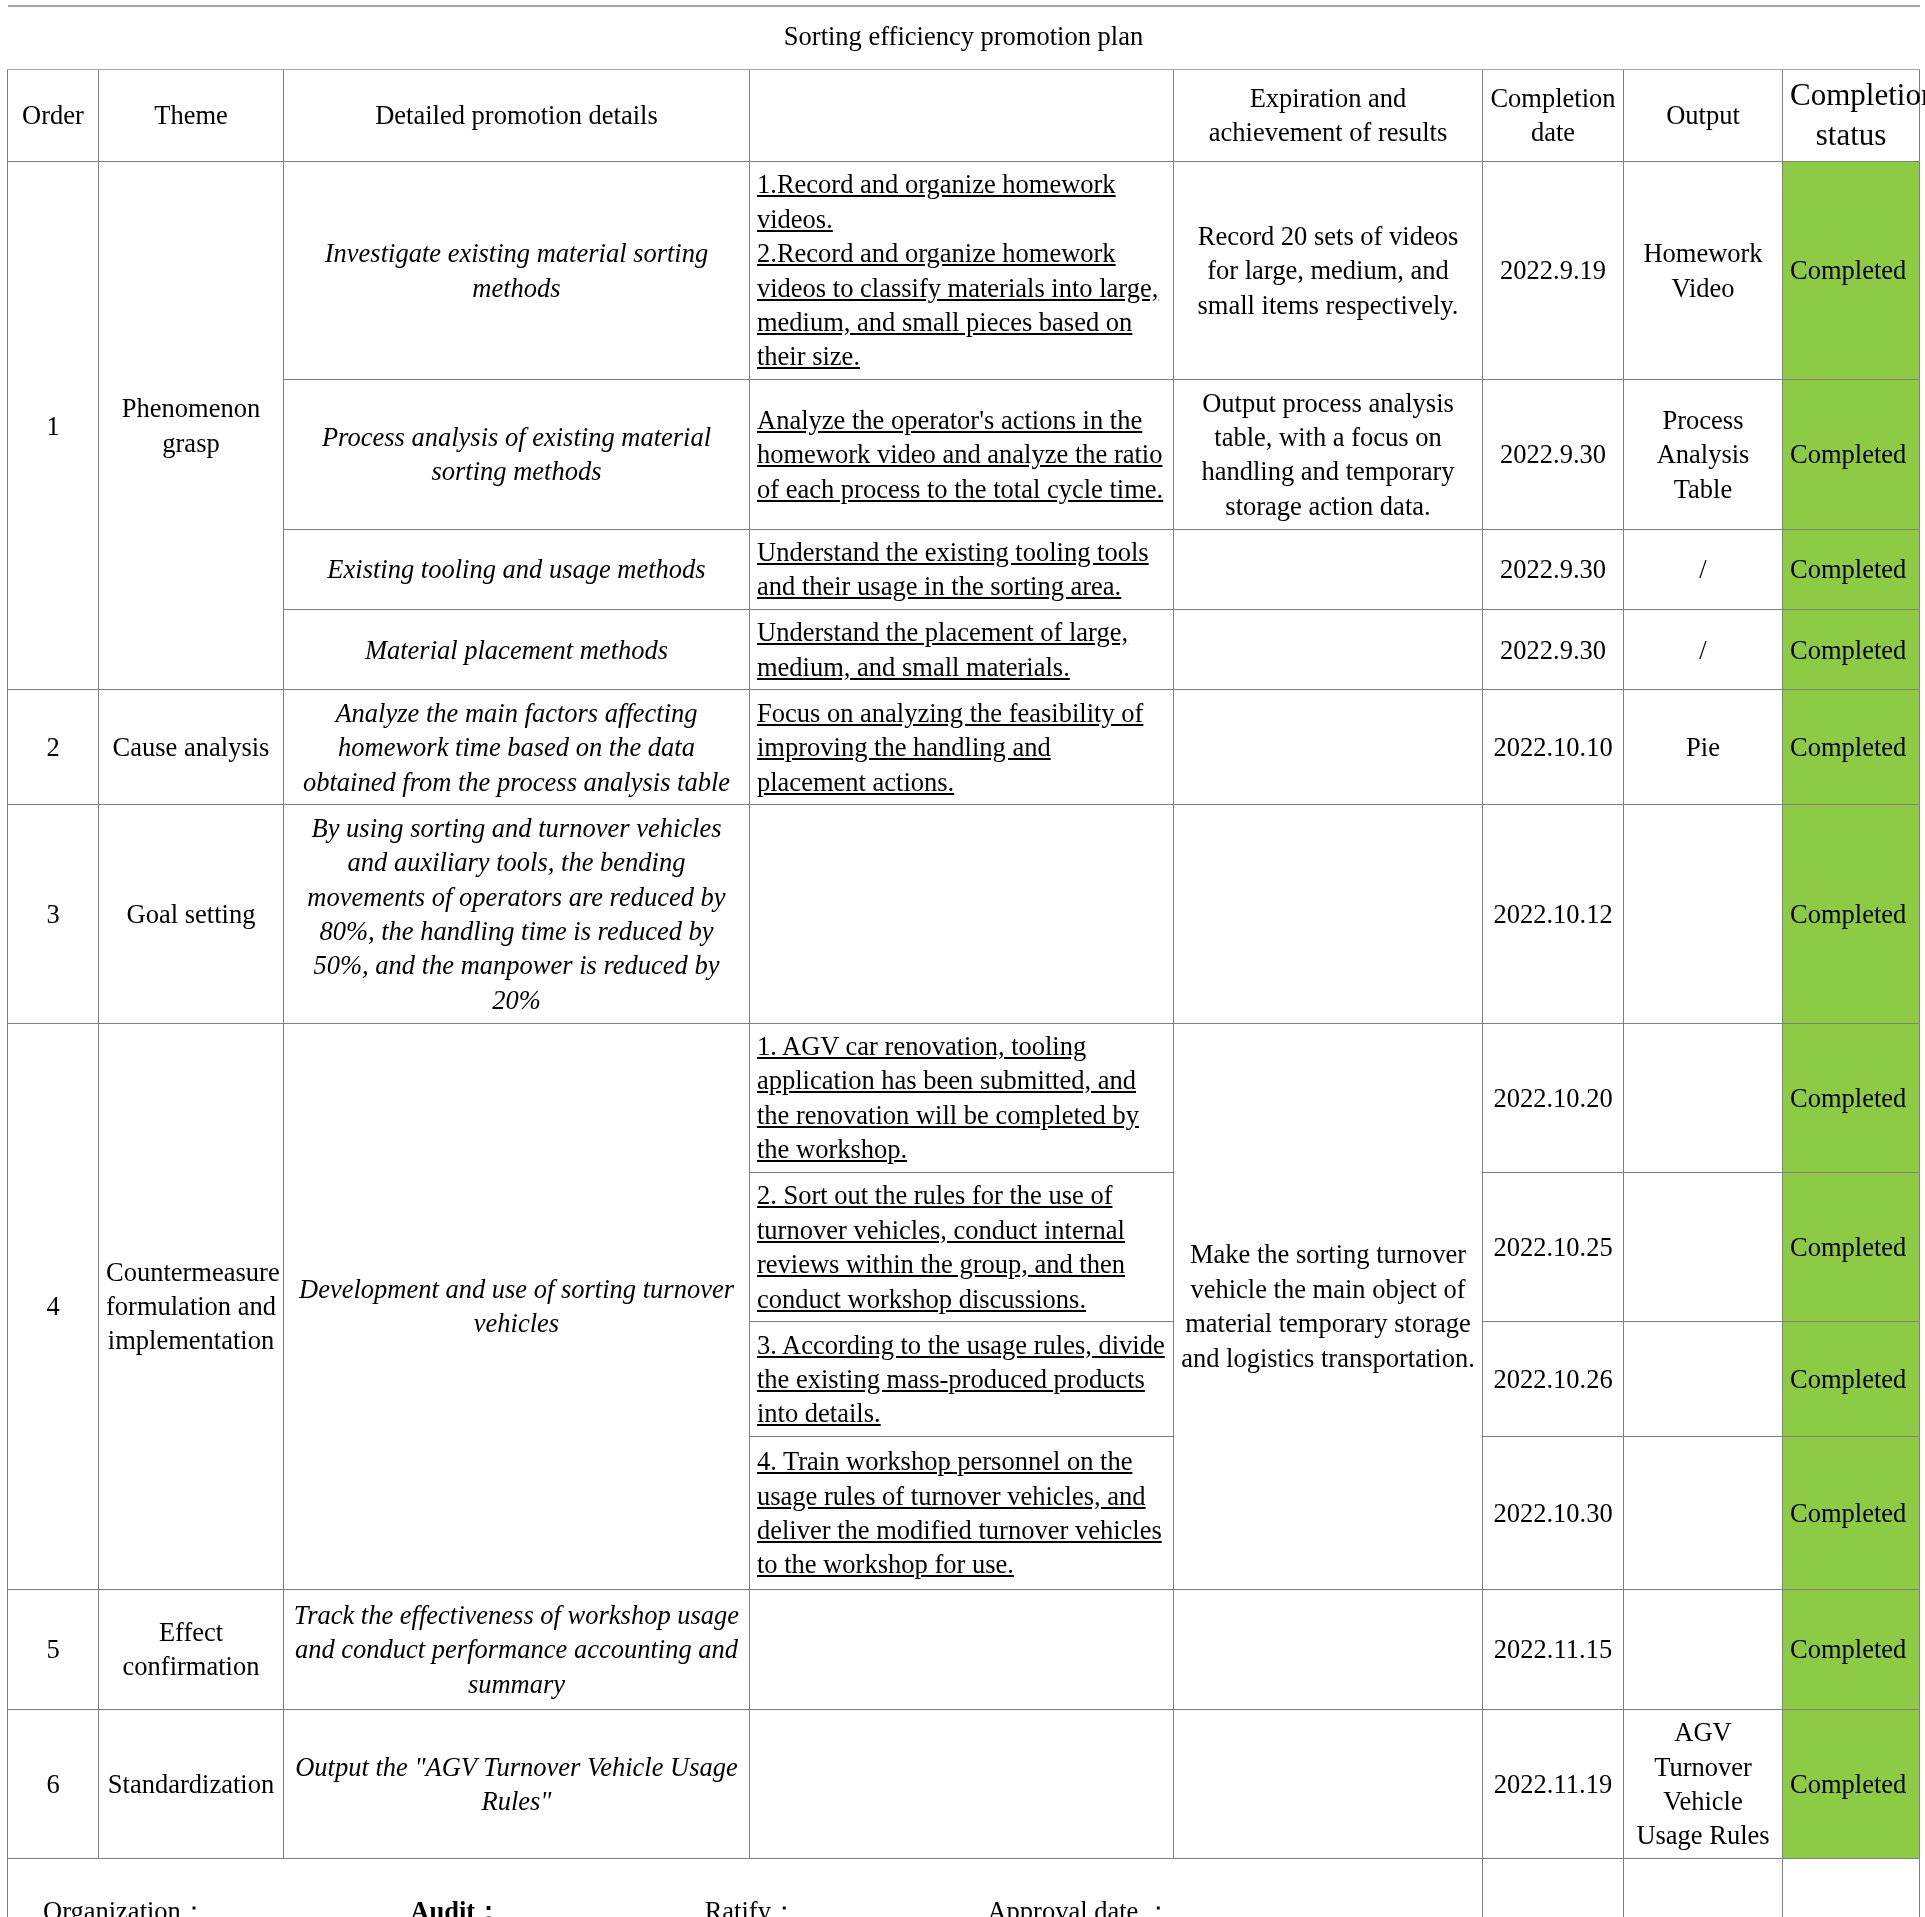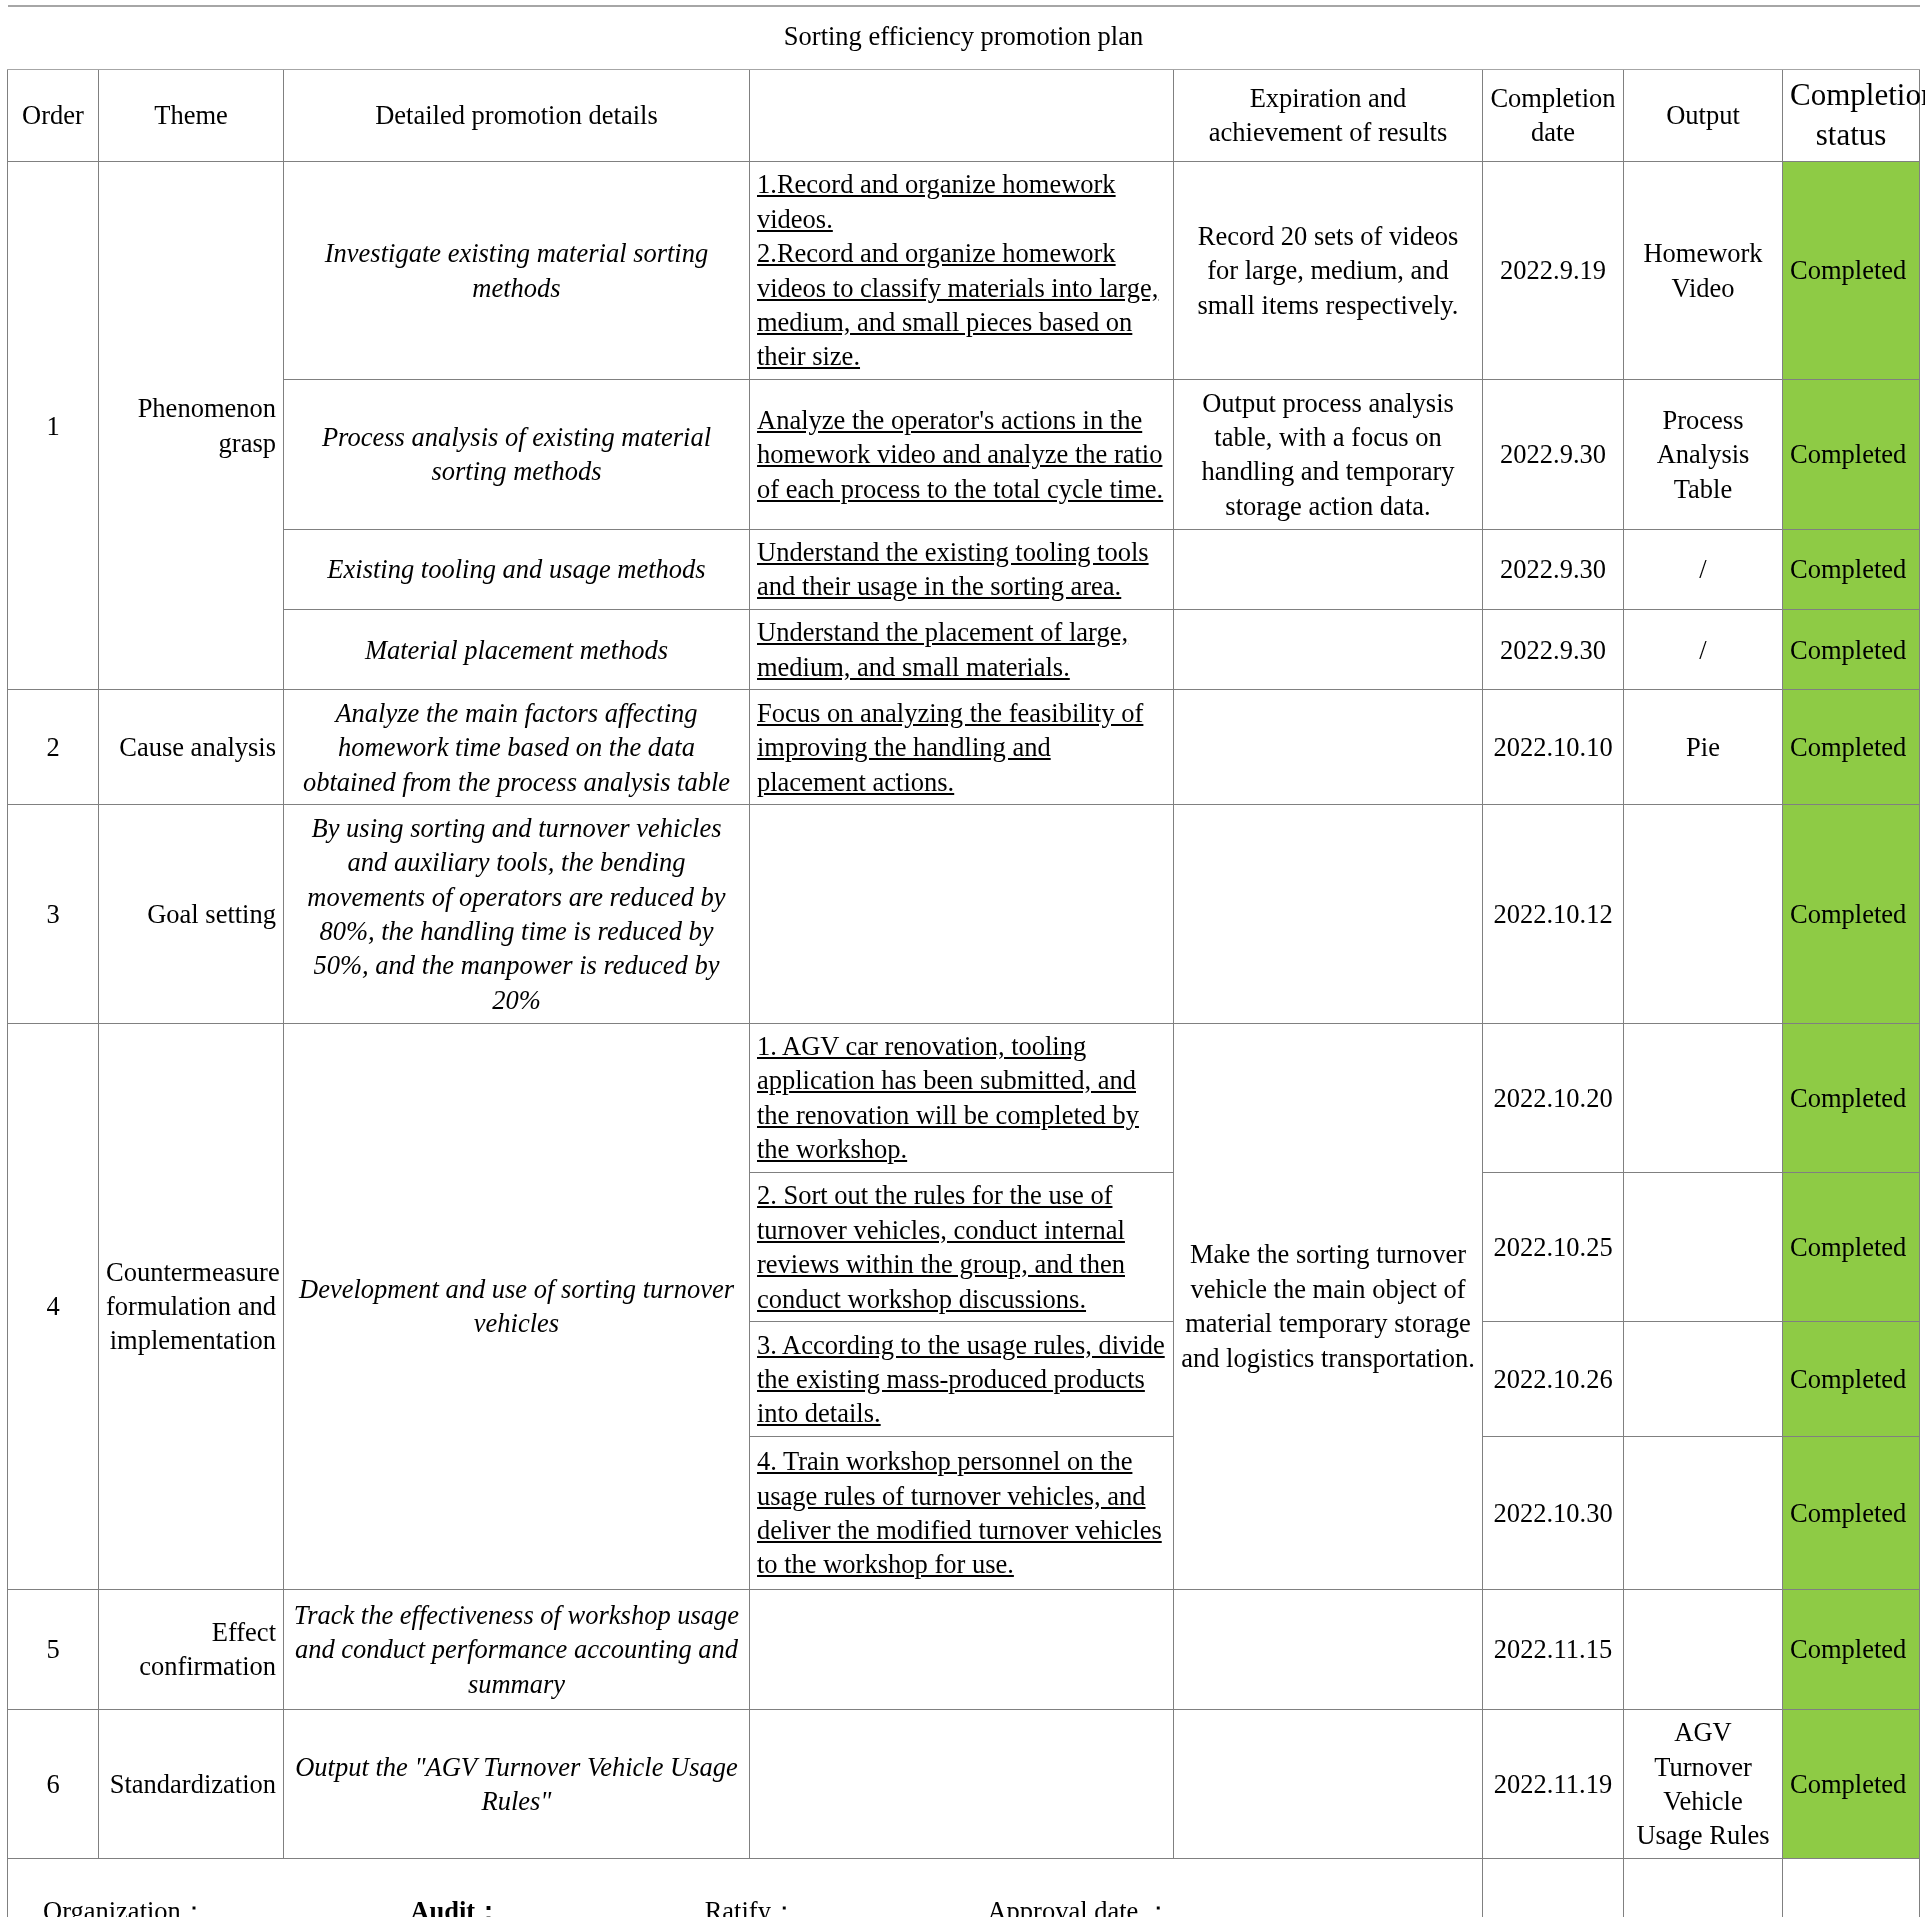--- a/index.html
+++ b/index.html
@@ -72,21 +72,21 @@
   .ord {
     text-align: center;
     font-weight: bold;
     font-size: 30px;
   }
   .status {
     background: #8ecb45 !important;
     font-size: 23px;
     border-left: 0.9px solid #808080;
   }
-  .theme { text-align: right; font-size: 25.6px; }
+  .theme { text-align: center; font-size: 25.6px; }
   .detail { text-align: center; font-style: italic; }
   .sub { text-align: left; text-decoration: underline; }
 
   
   .blocktop > td { border-top: 2.6px solid #9a9a9a; }
 
   
   .foot td {
     height: 65px;
     font-size: 26.5px;

